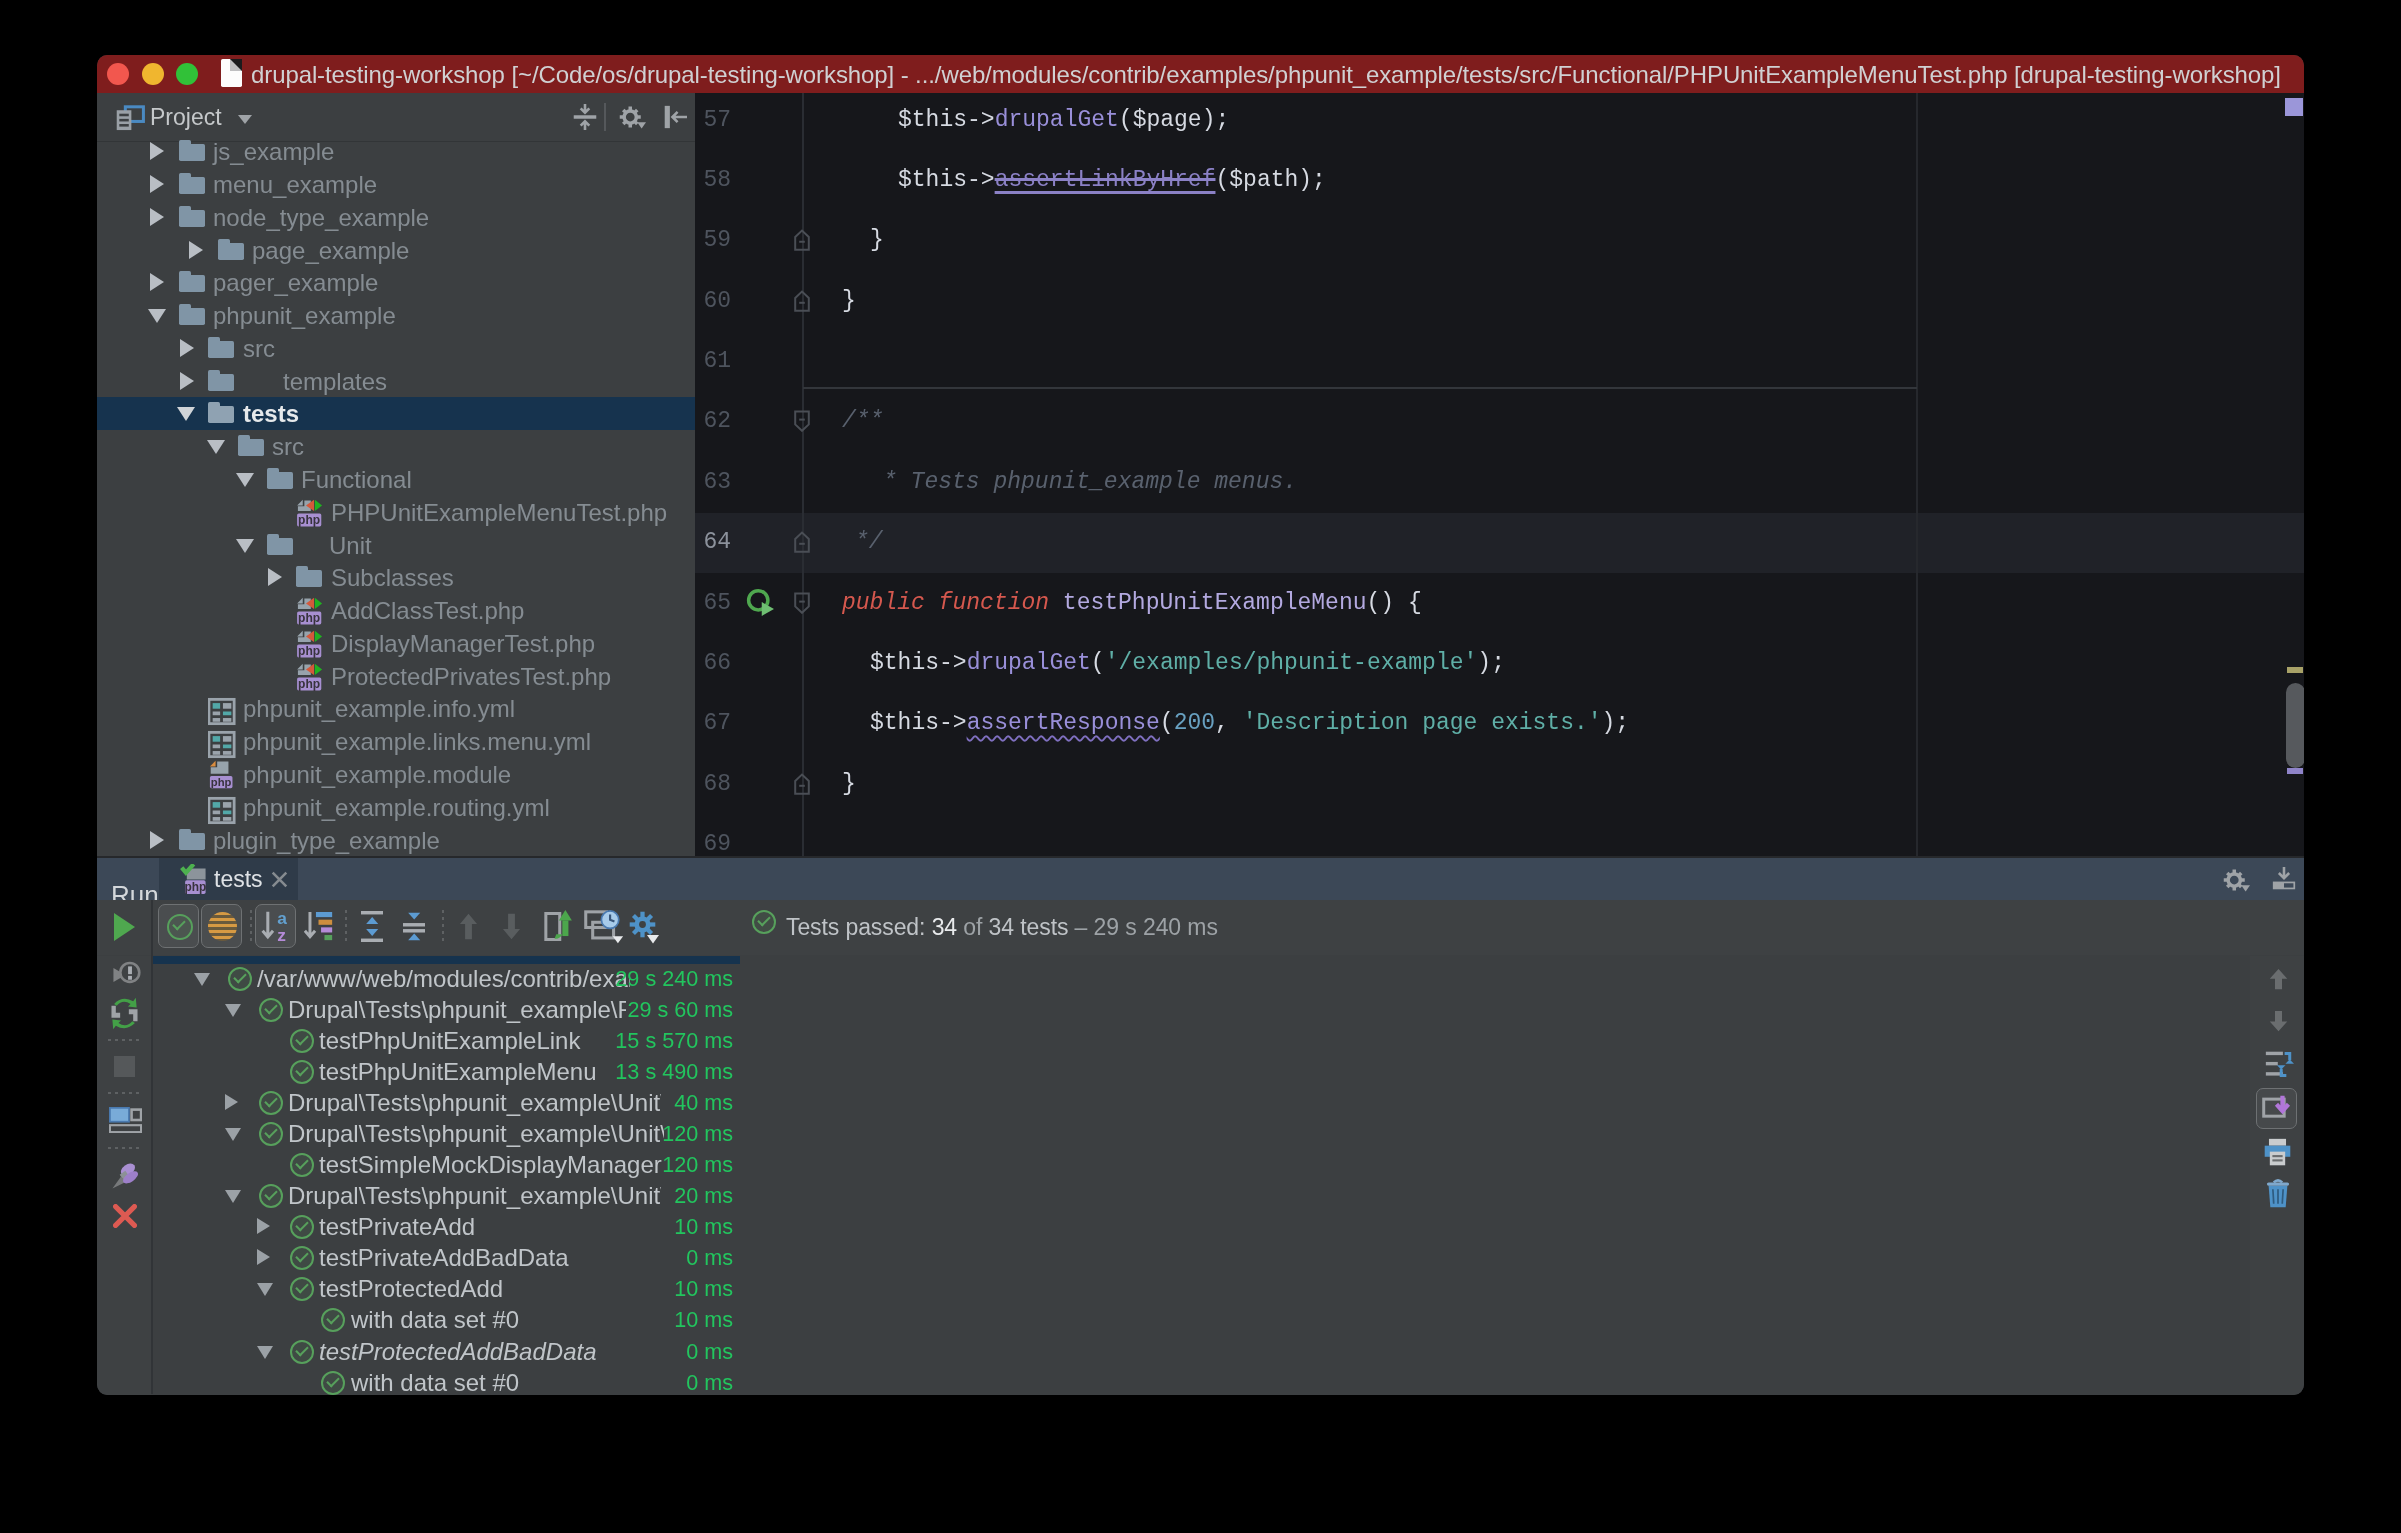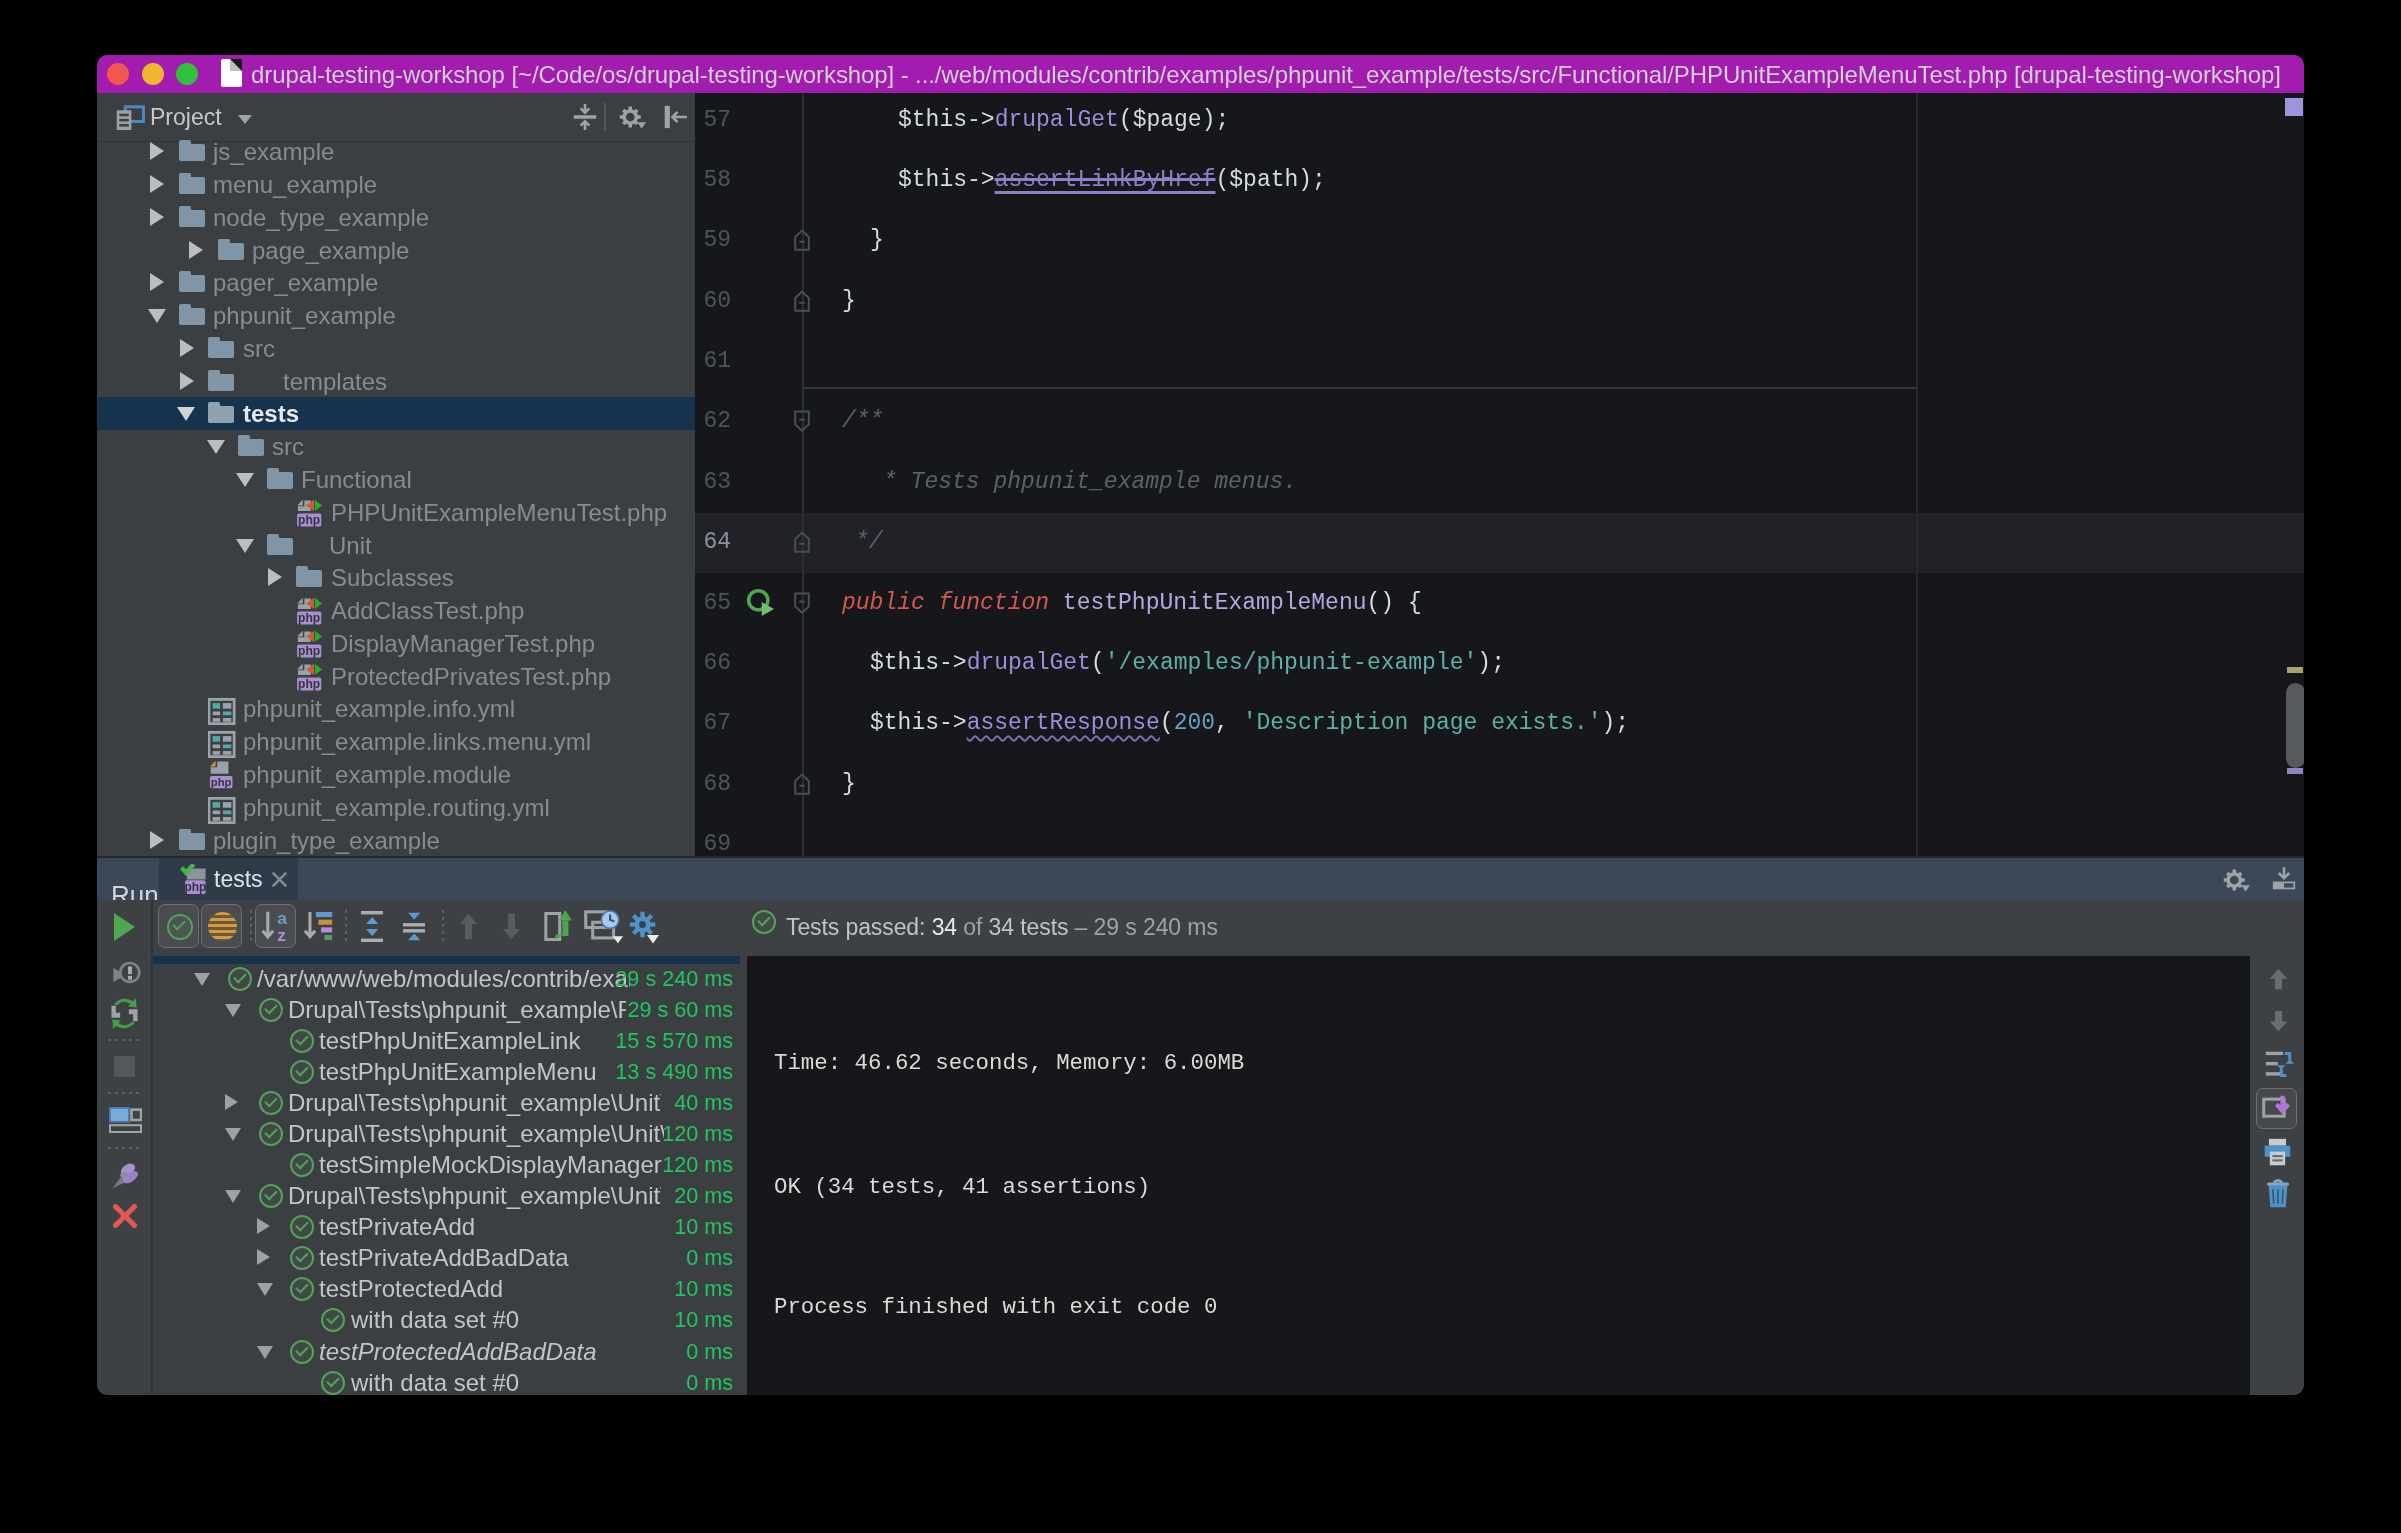--- a/index.html
+++ b/index.html
@@ -1,20 +1,20 @@
 <!DOCTYPE html>
 <html style="font-size:14px"><head>
 <meta charset="utf-8">
 <style>
   html,body{margin:0;padding:0;background:#000;}
   #page{position:relative;width:2401px;height:1534px;background:#000;overflow:hidden;
         font-family:"Liberation Sans",sans-serif;}
   #win{position:absolute;left:97px;top:55px;width:2207px;height:1340px;background:#3C3F41;
        border-radius:10.4px;overflow:hidden;}
-  #titlebar{position:absolute;left:0;top:0;width:2207px;height:38px;background:#a21caf;}
+  #titlebar{position:absolute;left:0;top:0;width:2207px;height:38px;background:#7f1d1d;}
   .tl{position:absolute;top:7.8px;width:22.4px;height:22.4px;border-radius:11.2px;}
   #title-text{position:absolute;left:154px;top:0;height:38px;line-height:40px;font-size:24px;letter-spacing:-0.1px;color:#D0D0D2;white-space:nowrap;}
   #docicon{position:absolute;left:124px;top:4.3px;width:21px;height:28px;background:#FDFDFD;border-radius:1.7px;}
   #docicon:after{content:"";position:absolute;right:0;top:0;border:6px solid #1B1B1D;border-left-color:#BFBFC1;border-bottom-color:#BFBFC1;}
   
   #proj{position:absolute;left:0;top:38px;width:598px;height:768px;background:#3C3F41;overflow:hidden;}
   #proj-header{position:absolute;left:0;top:0;width:598px;height:48px;border-bottom:0.9px solid #323537;}
   .prow{position:absolute;left:0;width:598px;height:33px;line-height:33px;white-space:nowrap;font-size:24px;color:#858C92;}
   .prow .tri-r{position:absolute;width:0;height:0;border-left:14.7px solid #B9BEC4;border-top:9.5px solid transparent;border-bottom:9.5px solid transparent;top:7px;}
   .prow .tri-d{position:absolute;width:0;height:0;border-top:14.7px solid #B9BEC4;border-left:9.5px solid transparent;border-right:9.5px solid transparent;top:9.5px;}
@@ -600,25 +600,20 @@
           <span class="rname" style="left:166px;width:345px;font-style:italic;">testProtectedAddBadData</span>
           <span class="rtime">0 ms</span>
         </div>
       <div class="rrow" style="top:411px;">
           <i class="chk" style="left:168px;"></i>
           <span class="rname" style="left:198px;width:311px;">with data set #0</span>
           <span class="rtime">0 ms</span>
         </div>
     </div>
     <div id="runsplit"></div>
-    <div id="runconsole">
-      <div class="con" style="left:27px;top:92px;">Time: 46.62 seconds, Memory: 6.00MB</div>
-      <div class="con" style="left:27px;top:216px;">OK (34 tests, 41 assertions)</div>
-      <div class="con" style="left:27px;top:336px;">Process finished with exit code 0</div>
-    </div>
     <div id="runright">
       <svg style="position:absolute;left:18px;top:13px;" width="21" height="21" viewBox="0 0 24 24">
           <path d="M12 0 L22 11 L16 11 L16 23 L8 23 L8 11 L2 11 Z" fill="#6A6D6F"></path>
         </svg>
       <svg style="position:absolute;left:18px;top:55px;" width="21" height="21" viewBox="0 0 24 24">
           <path d="M12 23 L22 12 L16 12 L16 0 L8 0 L8 12 L2 12 Z" fill="#6A6D6F"></path>
         </svg>
       <svg style="position:absolute;left:14.7px;top:94px;" width="29" height="29" viewBox="0 0 34 34">
         <rect x="1" y="2" width="20" height="4" fill="#9FA3A7"></rect>
         <rect x="1" y="14" width="14" height="4" fill="#9FA3A7"></rect>

